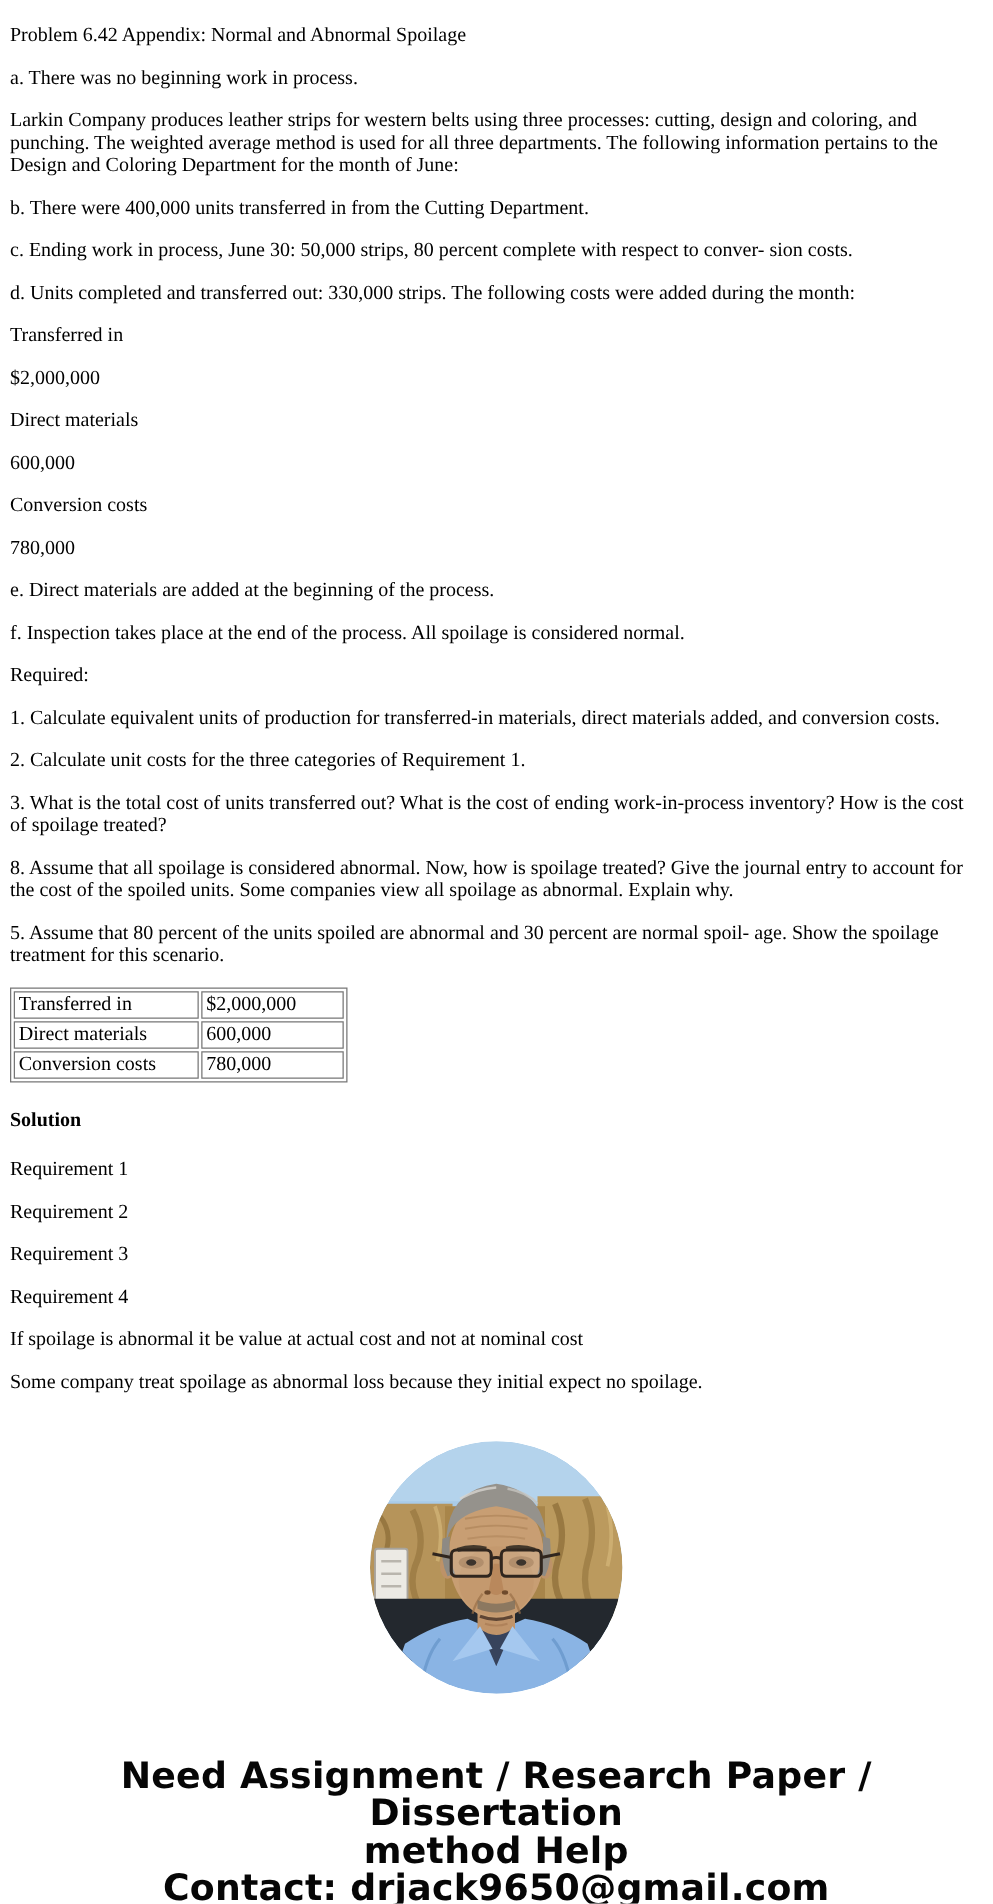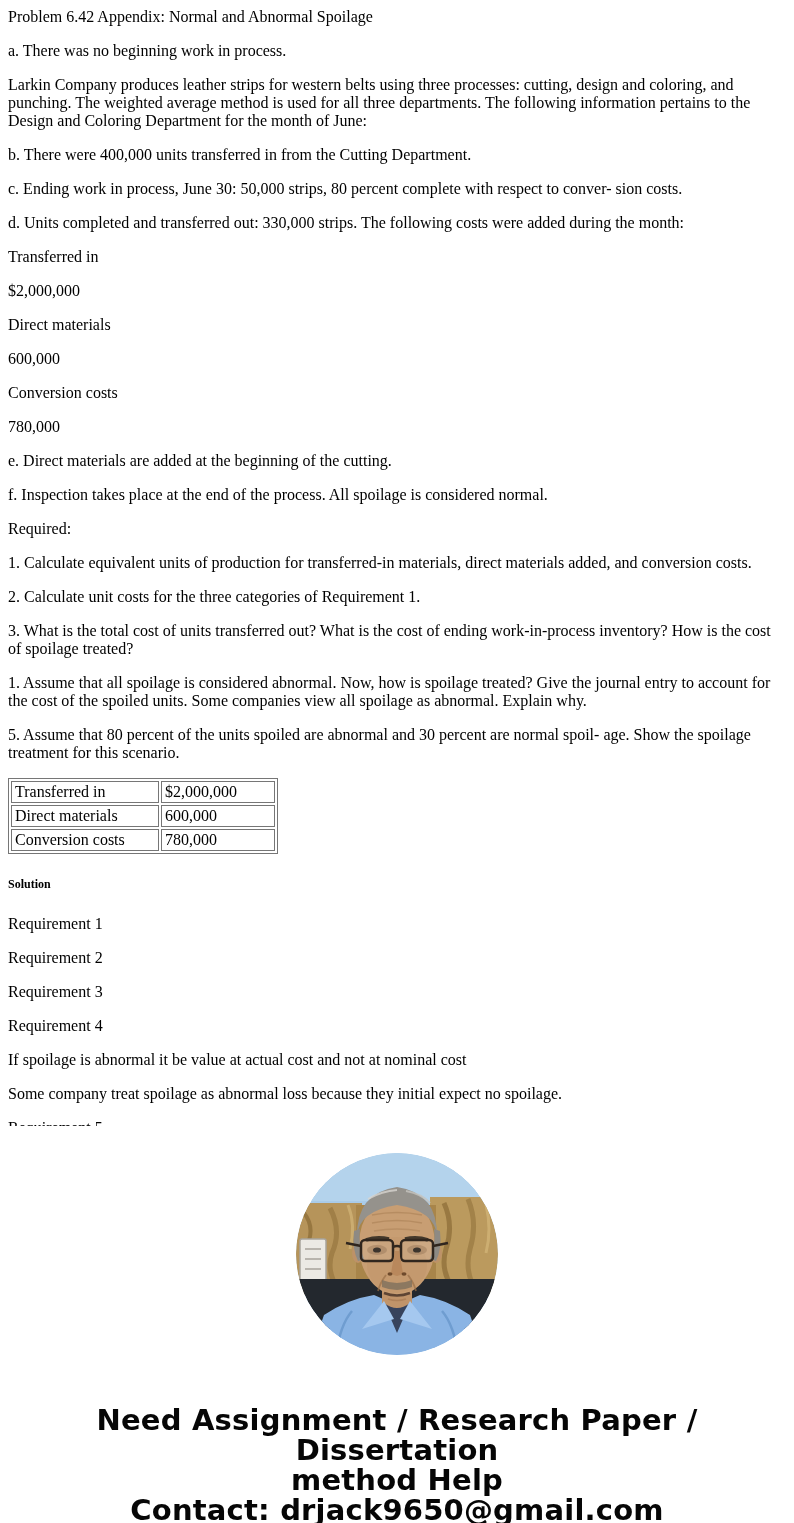--- a/index.html
+++ b/index.html
@@ -15,24 +15,24 @@
   .doc-clip {
     height: 1126px;
     overflow: hidden;
     padding: 8px 8px 0 8px;
     font-family: "Liberation Serif", serif;
     font-size: 16px;
     line-height: 18px;
     color: #000000;
   }
   .doc-clip p { margin: 16px 0; }
-  .doc-clip p:first-child { margin-top: 0; }
+  .doc-clip p:first-child { margin-top: 12px; }
   .solution-heading {
     font-family: "Liberation Serif", serif;
-    font-size: 12px;
+    font-size: 16px;
     font-weight: bold;
     margin: 20px 0;
     line-height: 21px;
   }
   
   table.cost-table {
     border-collapse: separate;
     border-spacing: 2px;
     border: 1px solid #767676;
     margin: 16px 0;
@@ -76,27 +76,27 @@
     <p>Larkin Company produces leather strips for western belts using three processes: cutting, design and coloring, and punching. The weighted average method is used for all three departments. The following information pertains to the Design and Coloring Department for the month of June:</p>
     <p>b. There were 400,000 units transferred in from the Cutting Department.</p>
     <p>c. Ending work in process, June 30: 50,000 strips, 80 percent complete with respect to conver- sion costs.</p>
     <p>d. Units completed and transferred out: 330,000 strips. The following costs were added during the month:</p>
     <p>Transferred in</p>
     <p>$2,000,000</p>
     <p>Direct materials</p>
     <p>600,000</p>
     <p>Conversion costs</p>
     <p>780,000</p>
-    <p>e. Direct materials are added at the beginning of the cutting.</p>
+    <p>e. Direct materials are added at the beginning of the process.</p>
     <p>f. Inspection takes place at the end of the process. All spoilage is considered normal.</p>
     <p>Required:</p>
     <p>1. Calculate equivalent units of production for transferred-in materials, direct materials added, and conversion costs.</p>
     <p>2. Calculate unit costs for the three categories of Requirement 1.</p>
     <p>3. What is the total cost of units transferred out? What is the cost of ending work-in-process inventory? How is the cost of spoilage treated?</p>
-    <p>1. Assume that all spoilage is considered abnormal. Now, how is spoilage treated? Give the journal entry to account for the cost of the spoiled units. Some companies view all spoilage as abnormal. Explain why.</p>
+    <p>8. Assume that all spoilage is considered abnormal. Now, how is spoilage treated? Give the journal entry to account for the cost of the spoiled units. Some companies view all spoilage as abnormal. Explain why.</p>
     <p>5. Assume that 80 percent of the units spoiled are abnormal and 30 percent are normal spoil- age. Show the spoilage treatment for this scenario.</p>
 
     <table class="cost-table">
       <tbody>
         <tr>
           <td class="c-label">Transferred in</td>
           <td class="c-value">$2,000,000</td>
         </tr>
         <tr>
           <td class="c-label">Direct materials</td>

